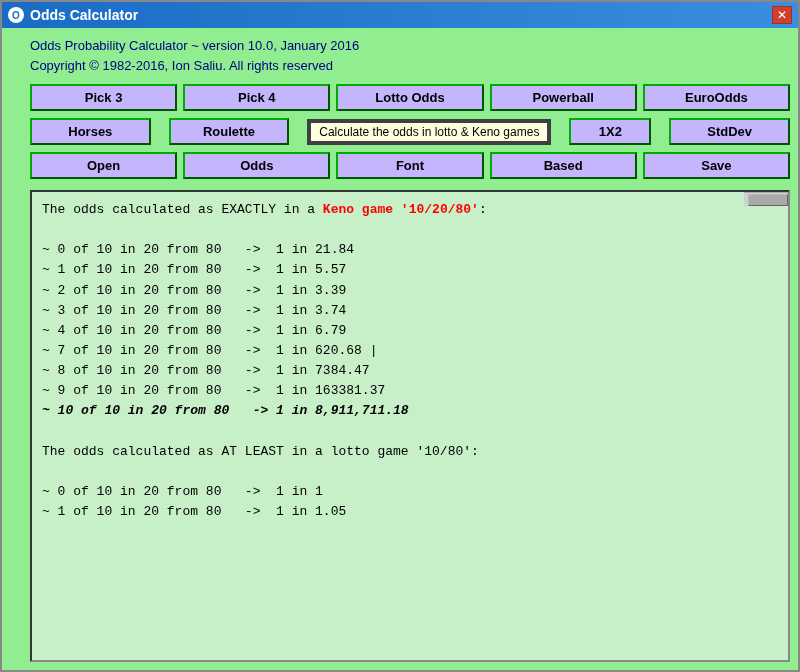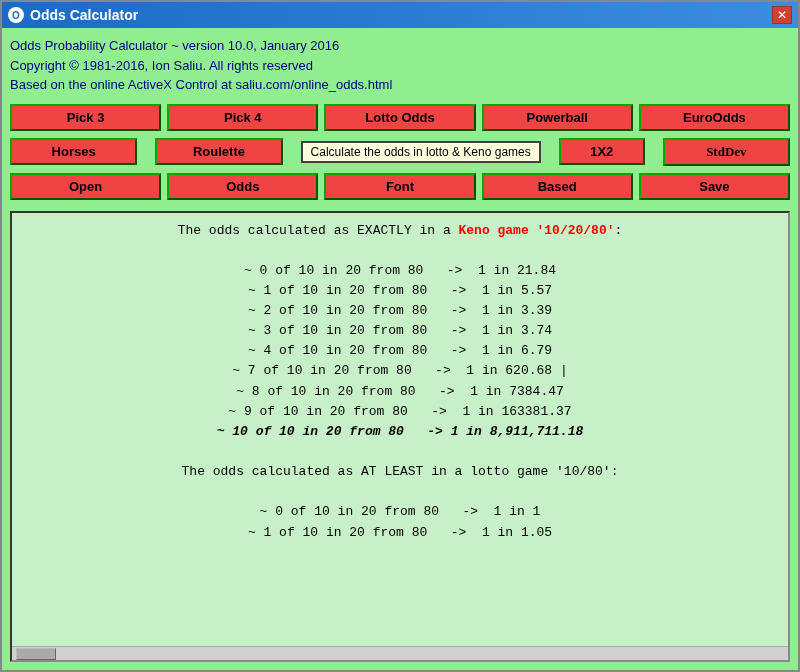--- a/index.html
+++ b/index.html
@@ -61,53 +61,52 @@
       align-items: center;
       justify-content: center;
     }
     .app-content {
       flex: 1;
       background: #90EE90;
       padding: 8px;
       display: flex;
       flex-direction: column;
       gap: 4px;
+      margin-left: 20px;
     }
     .header-text {
       font-size: 13px;
       color: #000080;
       line-height: 1.5;
       margin-bottom: 2px;
     }
     .btn-row {
       display: flex;
       gap: 6px;
       margin: 3px 0;
     }
     .green-btn {
-      background: #ef4444;
+      background: #c4b5fd;
       border: 2px outset #00aa00;
       color: black;
       font-size: 13px;
       font-weight: bold;
       padding: 4px 10px;
       cursor: pointer;
       min-width: 90px;
       text-align: center;
       flex: 1;
     }
     .output-area-container {
       flex: 1;
       display: flex;
-      flex-direction: column;
       border: 2px inset #888;
       background: #c8f0c8;
       overflow: hidden;
       margin-top: 4px;
-      text-align: center;
     }
     .output-area {
       flex: 1;
       overflow-y: scroll;
       overflow-x: auto;
       padding: 8px 10px;
       font-family: 'Courier New', Courier, monospace;
       font-size: 13px;
       line-height: 1.55;
       color: black;
@@ -137,21 +136,21 @@
       margin-left: 4px;
     }
     .second-row {
       display: flex;
       gap: 18px;
       align-items: center;
     }
     .tooltip-inline {
       font-size: 12px;
       background: #ffffe0;
-      border: 2px solid #404040;
+      border: 4px solid #404040;
       padding: 2px 8px;
       white-space: nowrap;
       flex: 2;
     }
   </style>
 </head>
 <body>
 
 <div class="window">
 
@@ -162,38 +161,37 @@
       </div>
       <span class="title-text">Odds Calculator</span>
     </div>
     <button class="title-close">✕</button>
   </div>
 
   <div class="app-content">
 
     <div class="header-text">
       <div>Odds Probability Calculator ~ version 10.0, January 2016</div>
-      <div>Copyright © 1981-2016, Ion Saliu. All rights reserved</div>
-      <div>Based on the online ActiveX Control at saliu.com/online_odds.html</div>
+      <div>Copyright © 1982-2016, Ion Saliu. All rights reserved</div>
     </div>
 
     <div class="btn-row">
       <button class="green-btn">Pick 3</button>
       <button class="green-btn">Pick 4</button>
       <button class="green-btn">Lotto Odds</button>
       <button class="green-btn">Powerball</button>
       <button class="green-btn">EuroOdds</button>
     </div>
 
     <div class="second-row">
       <button class="green-btn" style="flex:1;min-width:90px;">Horses</button>
       <button class="green-btn" style="flex:1;min-width:90px;">Roulette</button>
       <span class="tooltip-inline">Calculate the odds in lotto &amp; Keno games</span>
       <button class="green-btn" style="flex:0.6;min-width:60px;">1X2</button>
-      <button class="green-btn" style="flex:1;min-width:90px;font-family:Liberation Serif, serif;">StdDev</button>
+      <button class="green-btn" style="flex:1;min-width:90px;">StdDev</button>
     </div>
 
     <div class="btn-row">
       <button class="green-btn">Open</button>
       <button class="green-btn">Odds</button>
       <button class="green-btn">Font</button>
       <button class="green-btn">Based</button>
       <button class="green-btn">Save</button>
     </div>
 

